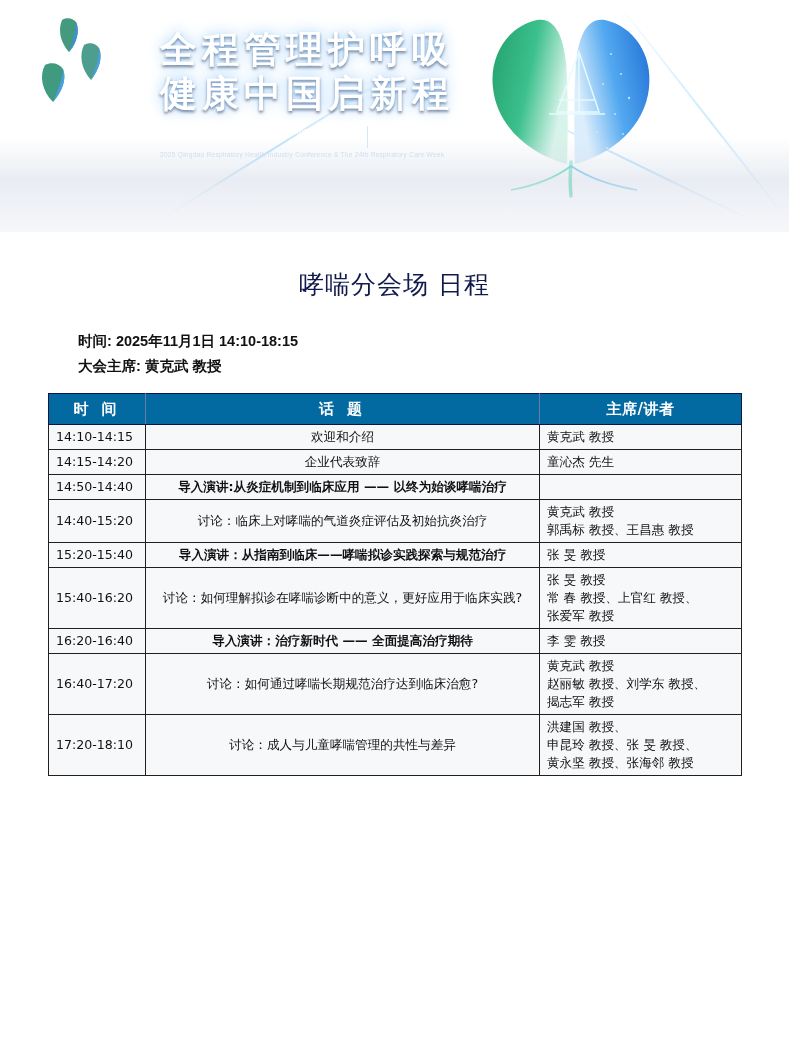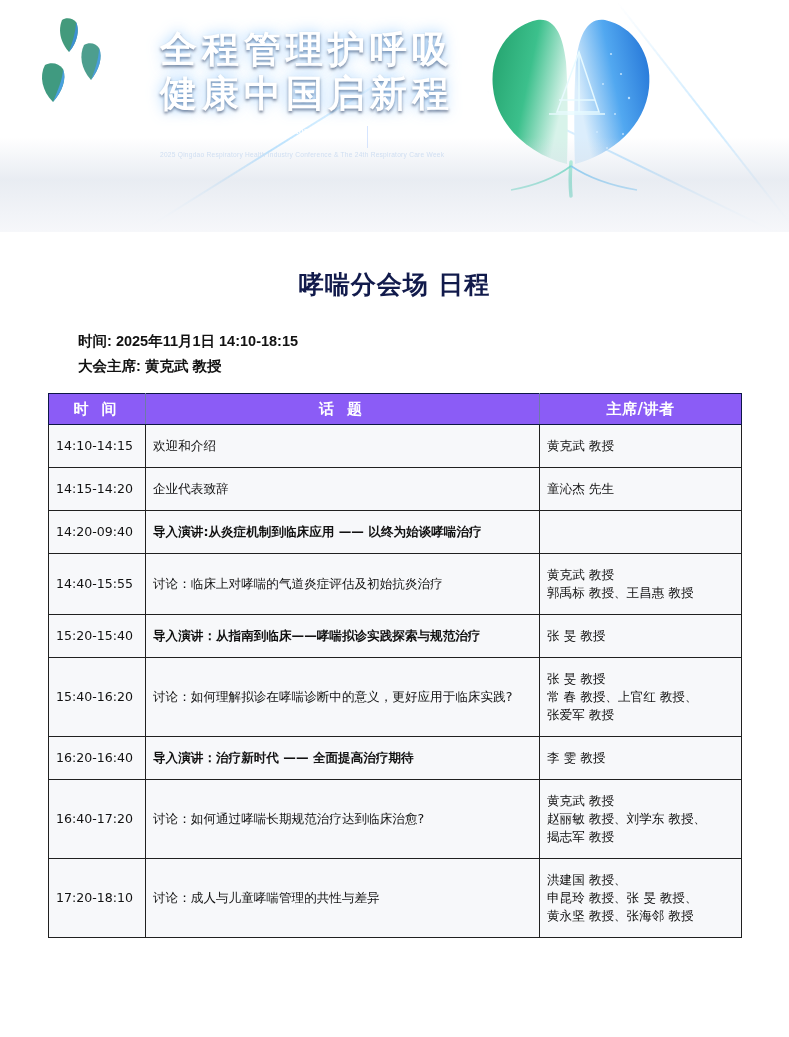--- a/index.html
+++ b/index.html
@@ -115,21 +115,21 @@
   .en-sub {
     margin-top: 2px;
     font-size: 6.6px; letter-spacing: .25px; color: #cfe0f5; line-height: 9px;
   }
   .sp-words { display: flex; justify-content: space-between; width: 205px; }
 
   
   .page-title {
     text-align: center;
     font-family: "DejaVu Sans", "Liberation Sans", sans-serif;
-    font-weight: 700;
+    font-weight: 400;
     font-size: 25px;
     color: #111a4b;
     margin-top: 36px;
     letter-spacing: 1px;
   }
 
   
   .meta {
     margin: 28px 0 0 78px;
     font-size: 14.5px;
@@ -147,46 +147,46 @@
     width: 693px;
     border-collapse: collapse;
     table-layout: fixed;
     border: 1.5px solid #1a1a1a;
   }
   table.sched col.c-time { width: 97px; }
   table.sched col.c-topic { width: 394px; }
   table.sched col.c-chair { width: 202px; }
 
   table.sched thead th {
-    background: #8b5cf6;
+    background: #0369a1;
     color: #ffffff;
     font-size: 15px;
     font-weight: 700;
     height: 31px;
     border: 1px solid #0d1646;
     border-right-color: #6d7aa8;
     letter-spacing: 4px;
     text-align: center;
     vertical-align: middle;
     font-family: "DejaVu Sans", "Liberation Sans", sans-serif;
   }
   table.sched thead th:last-child { border-right-color: #0d1646; letter-spacing: 0.5px; }
 
   table.sched td {
     border: 1px solid #202020;
     background: #f7f8fa;
     vertical-align: middle;
     font-size: 12.6px;
     color: #111111;
-    padding: 12px 7px;
+    padding: 3px 7px;
     line-height: 18px;
     font-family: "DejaVu Sans", "Liberation Sans", sans-serif;
   }
   td.time { text-align: left; white-space: nowrap; padding-left: 7px; }
-  td.topic { text-align: left; }
+  td.topic { text-align: center; }
   td.chair { text-align: left; }
   td.topic.bold, td.chair.bold { font-weight: 700; }
   td.topic.overflow {
     white-space: nowrap;
     overflow: visible;
     position: relative;
     z-index: 3;
     margin-top: 6px;
   }
 </style>
@@ -317,26 +317,26 @@
           <td class="time">14:10-14:15</td>
           <td class="topic">欢迎和介绍</td>
           <td class="chair">黄克武 教授</td>
         </tr>
         <tr>
           <td class="time">14:15-14:20</td>
           <td class="topic">企业代表致辞</td>
           <td class="chair">童沁杰 先生</td>
         </tr>
         <tr>
-          <td class="time">14:20-09:40</td>
+          <td class="time">14:50-14:40</td>
           <td class="topic bold overflow">导入演讲:从炎症机制到临床应用 —— 以终为始谈哮喘治疗</td>
           <td class="chair"></td>
         </tr>
         <tr>
-          <td class="time">14:40-15:55</td>
+          <td class="time">14:40-15:20</td>
           <td class="topic">讨论：临床上对哮喘的气道炎症评估及初始抗炎治疗</td>
           <td class="chair">黄克武 教授<br>郭禹标 教授、王昌惠 教授</td>
         </tr>
         <tr>
           <td class="time">15:20-15:40</td>
           <td class="topic bold">导入演讲：从指南到临床——哮喘拟诊实践探索与规范治疗</td>
           <td class="chair">张  旻 教授</td>
         </tr>
         <tr>
           <td class="time">15:40-16:20</td>

